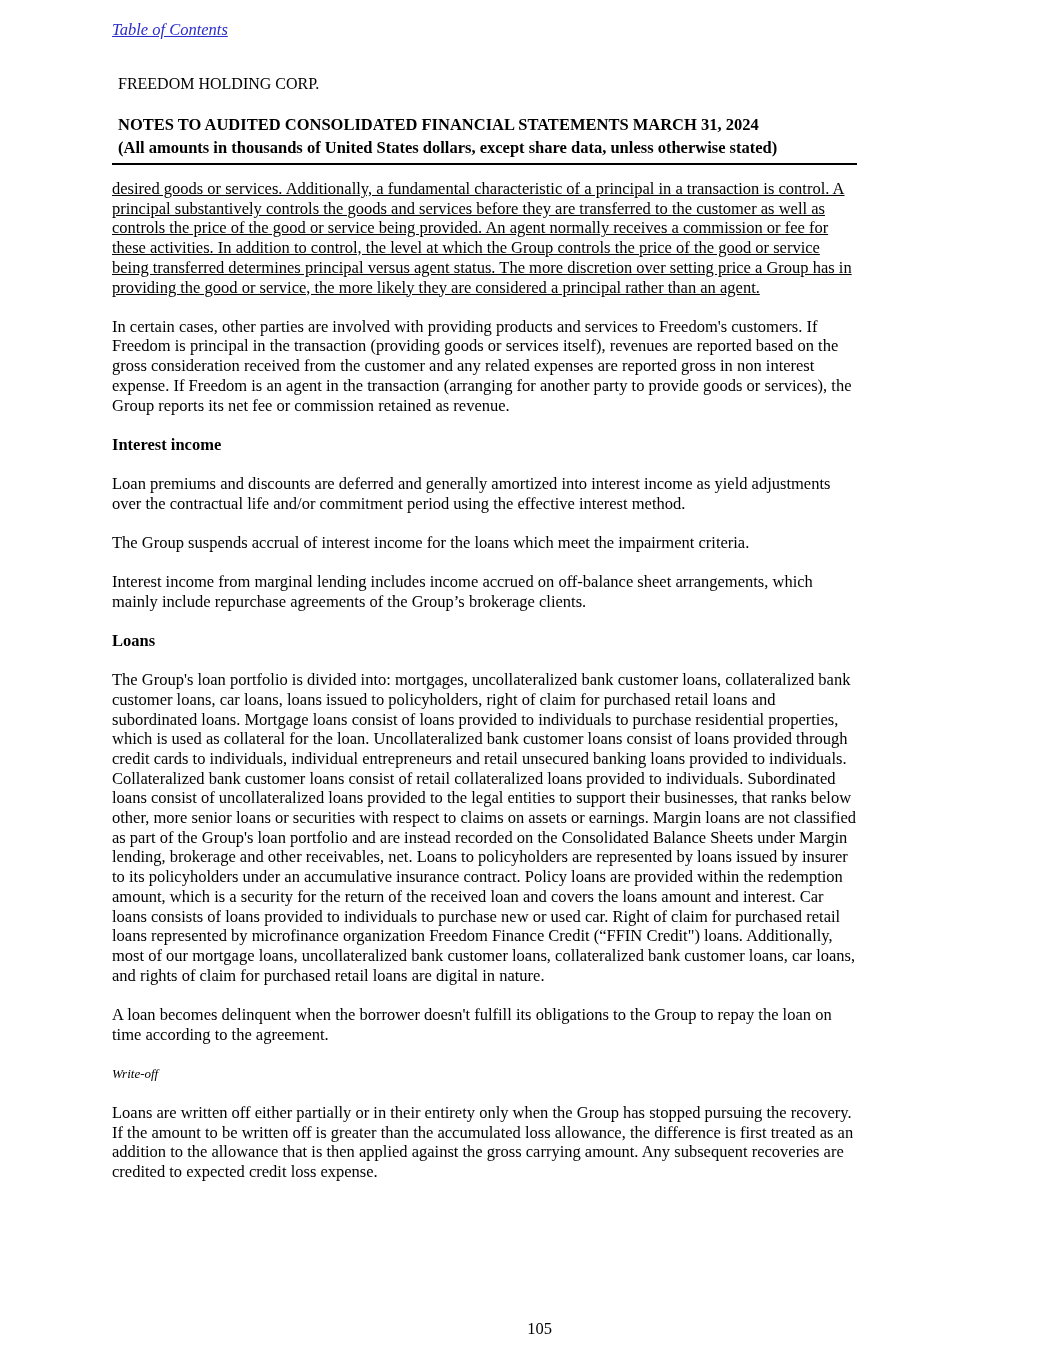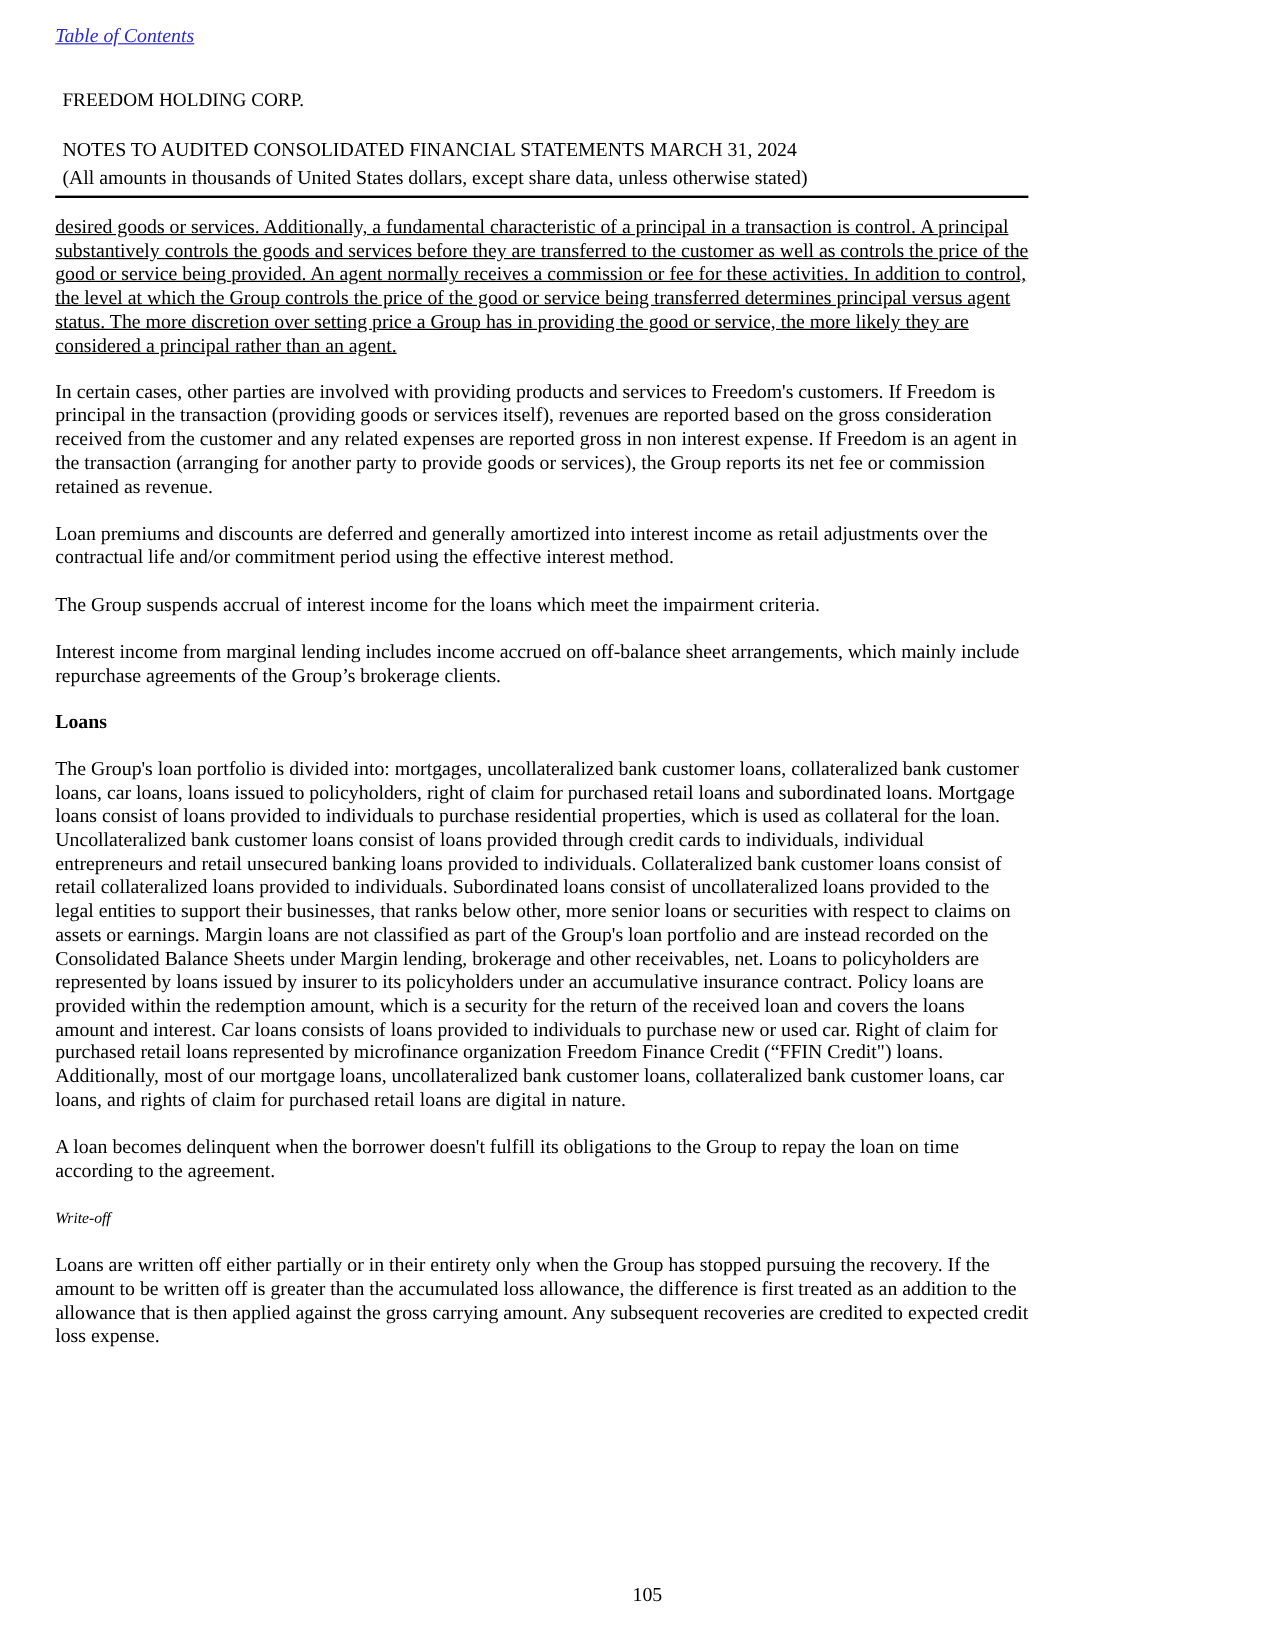--- a/index.html
+++ b/index.html
@@ -6,21 +6,21 @@
   html, body { margin: 0; padding: 0; }
   body {
     width: 1055px;
     height: 1365px;
     background: #ffffff;
     font-family: "Liberation Serif", "DejaVu Serif", serif;
     color: #000000;
     position: relative;
   }
   .page {
-    padding: 20px 100px 0 46px;
+    padding: 20px 100px 0 112px;
     width: 957px;
   }
   .toc-link {
     display: inline-block;
     font-size: 16.5px;
     font-style: italic;
     text-decoration: underline;
     color: #2b2bcc;
     cursor: pointer;
   }
@@ -28,21 +28,21 @@
     margin-top: 34px;
     padding-left: 6px;
     font-size: 16px;
     font-weight: normal;
     line-height: 20px;
   }
   .doc-titles {
     margin-top: 19px;
     padding-left: 6px;
     font-size: 16.5px;
-    font-weight: normal;
+    font-weight: bold;
     line-height: 23px;
   }
   .rule {
     border: none;
     border-top: 2.5px solid #000000;
     margin: 4px 0 0 0;
   }
   .body-text { margin-top: 0; }
   .para {
     font-size: 16.5px;
@@ -84,21 +84,22 @@
   <div class="doc-titles">
     <div>NOTES TO AUDITED CONSOLIDATED FINANCIAL STATEMENTS MARCH 31, 2024</div>
     <div>(All amounts in thousands of United States dollars, except share data, unless otherwise stated)</div>
   </div>
 
   <hr class="rule">
 
   <div class="body-text">
     <p class="para">desired goods or services. Additionally, a fundamental characteristic of a principal in a transaction is control. A principal substantively controls the goods and services before they are transferred to the customer as well as controls the price of the good or service being provided. An agent normally receives a commission or fee for these activities. In addition to control, the level at which the Group controls the price of the good or service being transferred determines principal versus agent status. The more discretion over setting price a Group has in providing the good or service, the more likely they are considered a principal rather than an agent.</p>
     <p class="para">In certain cases, other parties are involved with providing products and services to Freedom's customers. If Freedom is principal in the transaction (providing goods or services itself), revenues are reported based on the gross consideration received from the customer and any related expenses are reported gross in non interest expense. If Freedom is an agent in the transaction (arranging for another party to provide goods or services), the Group reports its net fee or commission retained as revenue.</p>
-    <p class="para">Loan premiums and discounts are deferred and generally amortized into interest income as retail adjustments over the contractual life and/or commitment period using the effective interest method.</p>
+    <p class="h-bold">Interest income</p>
+    <p class="para">Loan premiums and discounts are deferred and generally amortized into interest income as yield adjustments over the contractual life and/or commitment period using the effective interest method.</p>
     <p class="para">The Group suspends accrual of interest income for the loans which meet the impairment criteria.</p>
     <p class="para">Interest income from marginal lending includes income accrued on off-balance sheet arrangements, which mainly include repurchase agreements of the Group’s brokerage clients.</p>
     <p class="h-bold">Loans</p>
     <p class="para">The Group's loan portfolio is divided into: mortgages, uncollateralized bank customer loans, collateralized bank customer loans, car loans, loans issued to policyholders, right of claim for purchased retail loans and subordinated loans. Mortgage loans consist of loans provided to individuals to purchase residential properties, which is used as collateral for the loan. Uncollateralized bank customer loans consist of loans provided through credit cards to individuals, individual entrepreneurs and retail unsecured banking loans provided to individuals. Collateralized bank customer loans consist of retail collateralized loans provided to individuals. Subordinated loans consist of uncollateralized loans provided to the legal entities to support their businesses, that ranks below other, more senior loans or securities with respect to claims on assets or earnings. Margin loans are not classified as part of the Group's loan portfolio and are instead recorded on the Consolidated Balance Sheets under Margin lending, brokerage and other receivables, net. Loans to policyholders are represented by loans issued by insurer to its policyholders under an accumulative insurance contract. Policy loans are provided within the redemption amount, which is a security for the return of the received loan and covers the loans amount and interest. Car loans consists of loans provided to individuals to purchase new or used car. Right of claim for purchased retail loans represented by microfinance organization Freedom Finance Credit (“FFIN Credit") loans. Additionally, most of our mortgage loans, uncollateralized bank customer loans, collateralized bank customer loans, car loans, and rights of claim for purchased retail loans are digital in nature.</p>
     <p class="para">A loan becomes delinquent when the borrower doesn't fulfill its obligations to the Group to repay the loan on time according to the agreement.</p>
     <p class="h-italic">Write-off</p>
     <p class="para">Loans are written off either partially or in their entirety only when the Group has stopped pursuing the recovery. If the amount to be written off is greater than the accumulated loss allowance, the difference is first treated as an addition to the allowance that is then applied against the gross carrying amount. Any subsequent recoveries are credited to expected credit loss expense.</p>
   </div>
 
 </div>

